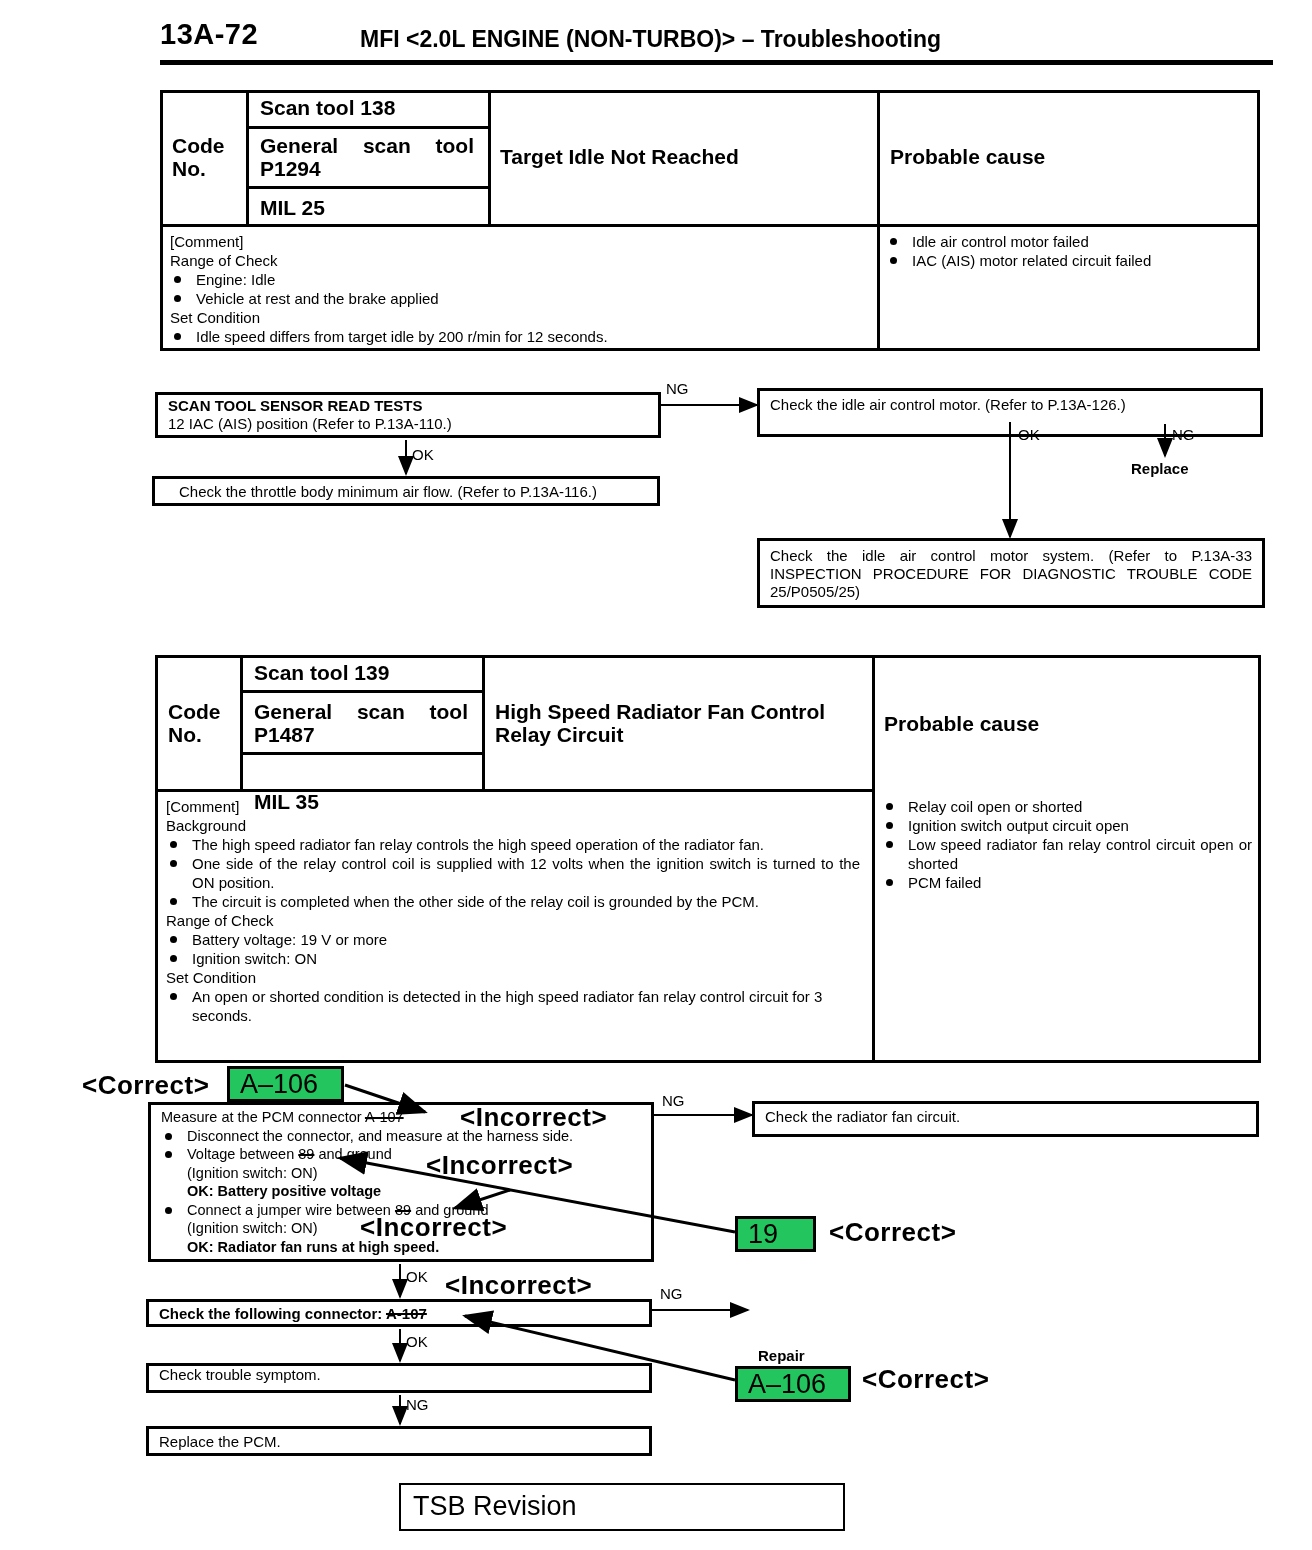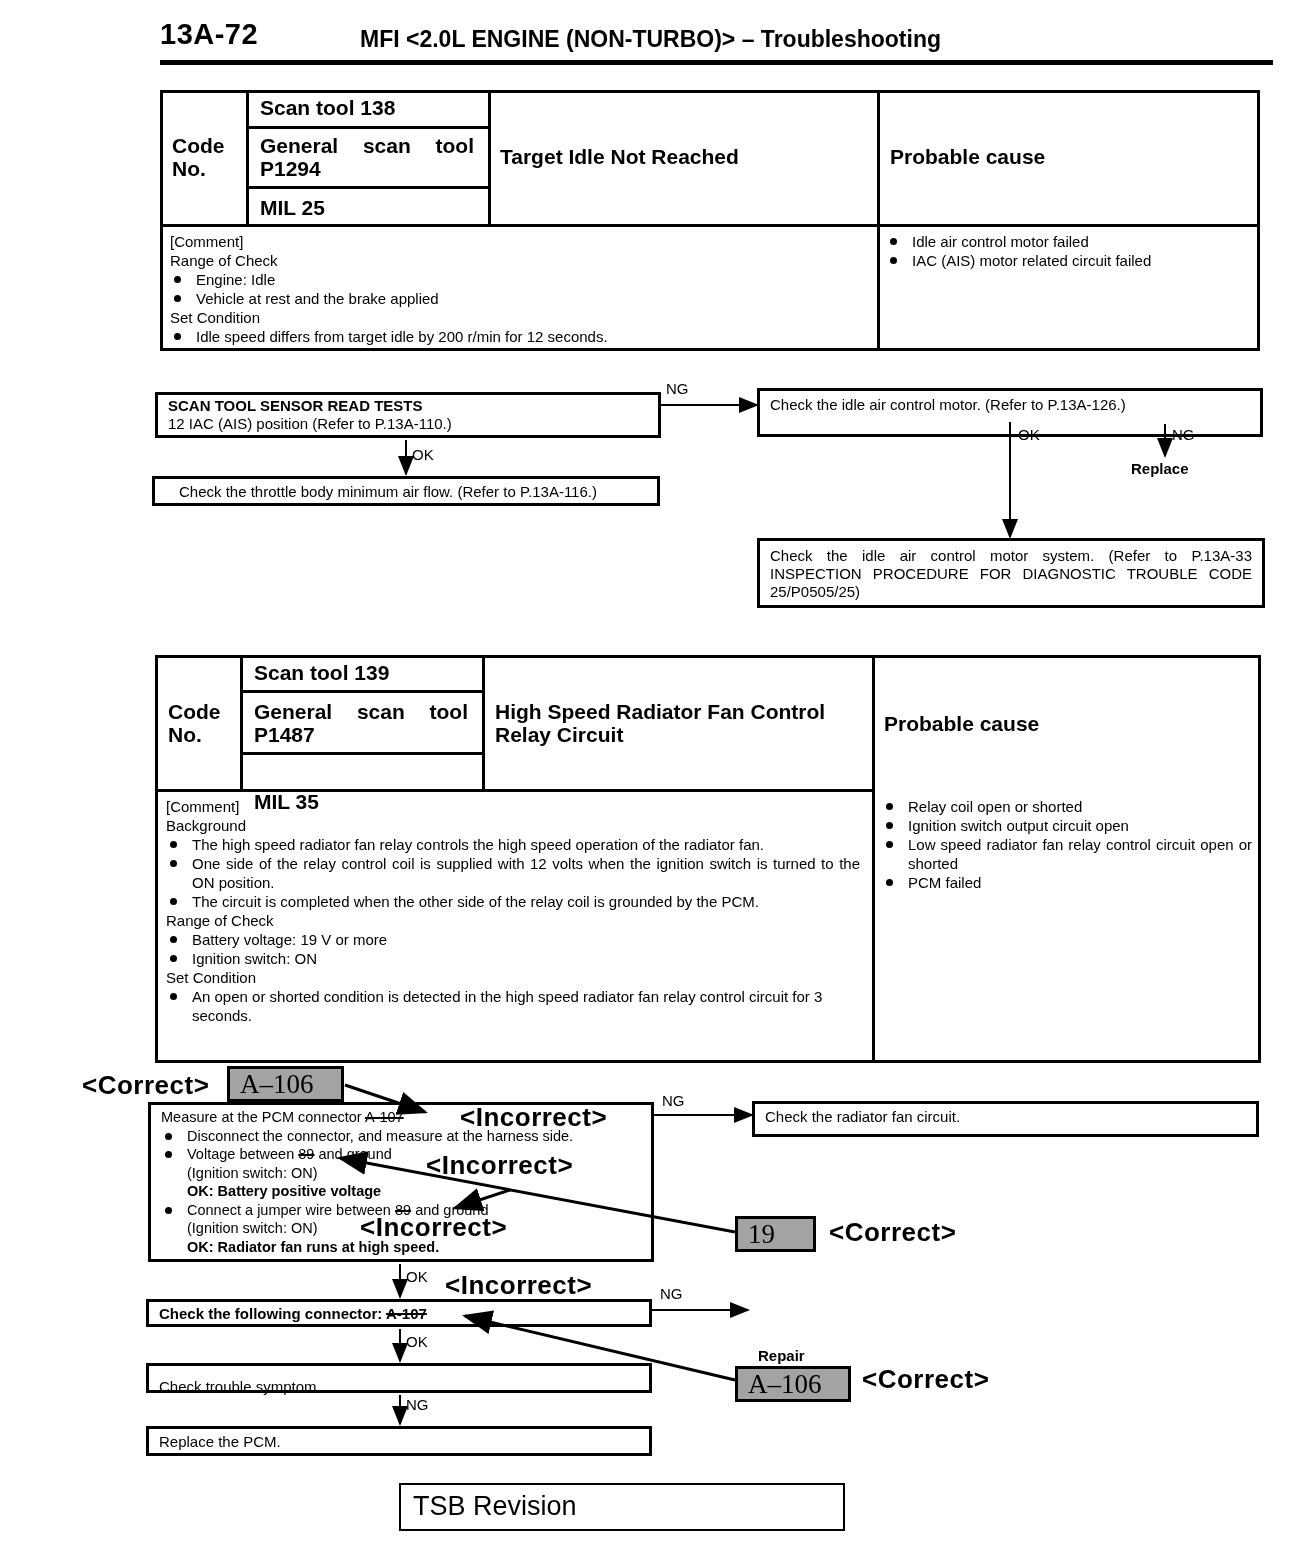--- a/index.html
+++ b/index.html
@@ -10,21 +10,21 @@
   .hdr-title{left:360px;top:26px;font-size:23px;font-weight:bold;}
   .hdr-rule{left:160px;top:60px;width:1113px;height:5px;background:#000;}
   .box{border:3px solid #000;}
   .cell-text{font-size:21px;font-weight:bold;line-height:23px;}
   .small{font-size:15px;line-height:19px;}
   .flow{font-size:15px;line-height:18px;}
   ul.b{list-style:none;margin:0;padding:0;}
   ul.b li{position:relative;padding-left:26px;}
   ul.b li::before{content:"";position:absolute;left:4px;top:6px;width:7px;height:7px;border-radius:50%;background:#000;}
   .annot{font-size:26px;font-weight:bold;letter-spacing:0.5px;}
-  .annot-box{border:3px solid #000;font-size:27px;padding:0 10px;line-height:30px;background:#a3a3a3;font-family:Liberation Serif, serif;}
+  .annot-box{border:3px solid #000;font-size:27px;padding:0 10px;line-height:30px;background:#22c55e;}
   .lbl{font-size:15px;}
   svg.overlay{position:absolute;left:0;top:0;}
   .strike{text-decoration:line-through;text-decoration-thickness:2px;}
 </style>
 </head>
 <body>
 
 <div class="abs hdr-page">13A-72</div>
 <div class="abs hdr-title">MFI &lt;2.0L ENGINE (NON-TURBO)&gt; – Troubleshooting</div>
 <div class="abs hdr-rule"></div>
@@ -137,21 +137,21 @@
 <div class="abs box flow" style="left:752px;top:1101px;width:507px;height:36px;padding:4px 10px;">
   <span>Check the radiator fan circuit.</span>
 </div>
 <div class="abs lbl" style="left:406px;top:1268px;">OK</div>
 <div class="abs box flow bold" style="left:146px;top:1299px;width:506px;height:28px;padding:3px 10px;">
   <span>Check the following connector:</span> <span class="strike">A-107</span>
 </div>
 <div class="abs lbl" style="left:660px;top:1285px;">NG</div>
 <div class="abs lbl bold" style="left:758px;top:1300px;margin-top:47px;">Repair</div>
 <div class="abs lbl" style="left:406px;top:1333px;">OK</div>
-<div class="abs box flow" style="left:146px;top:1363px;width:506px;height:30px;padding:12px 10px;">
+<div class="abs box flow" style="left:146px;top:1363px;width:506px;height:30px;padding:0 10px;">
   <span>Check trouble symptom.</span>
 </div>
 <div class="abs lbl" style="left:406px;top:1396px;">NG</div>
 <div class="abs box flow" style="left:146px;top:1426px;width:506px;height:30px;padding:4px 10px;">
   <span>Replace the PCM.</span>
 </div>
 
 <svg class="overlay" width="1312" height="1550">
   <defs>
     <marker id="ah" markerWidth="10" markerHeight="8" refX="9" refY="4" orient="auto">

